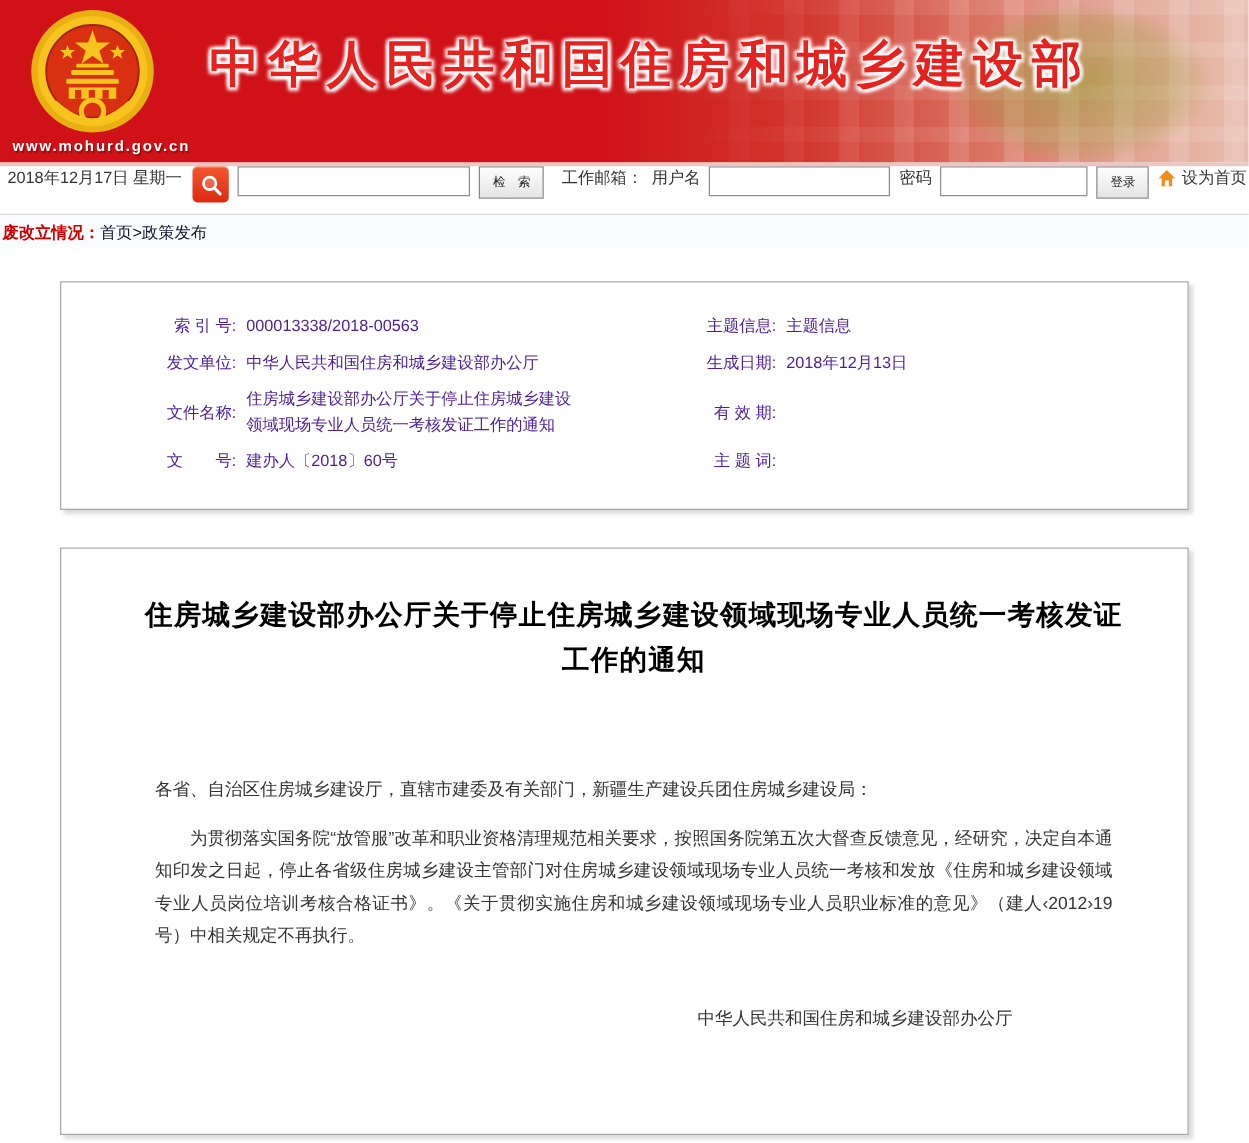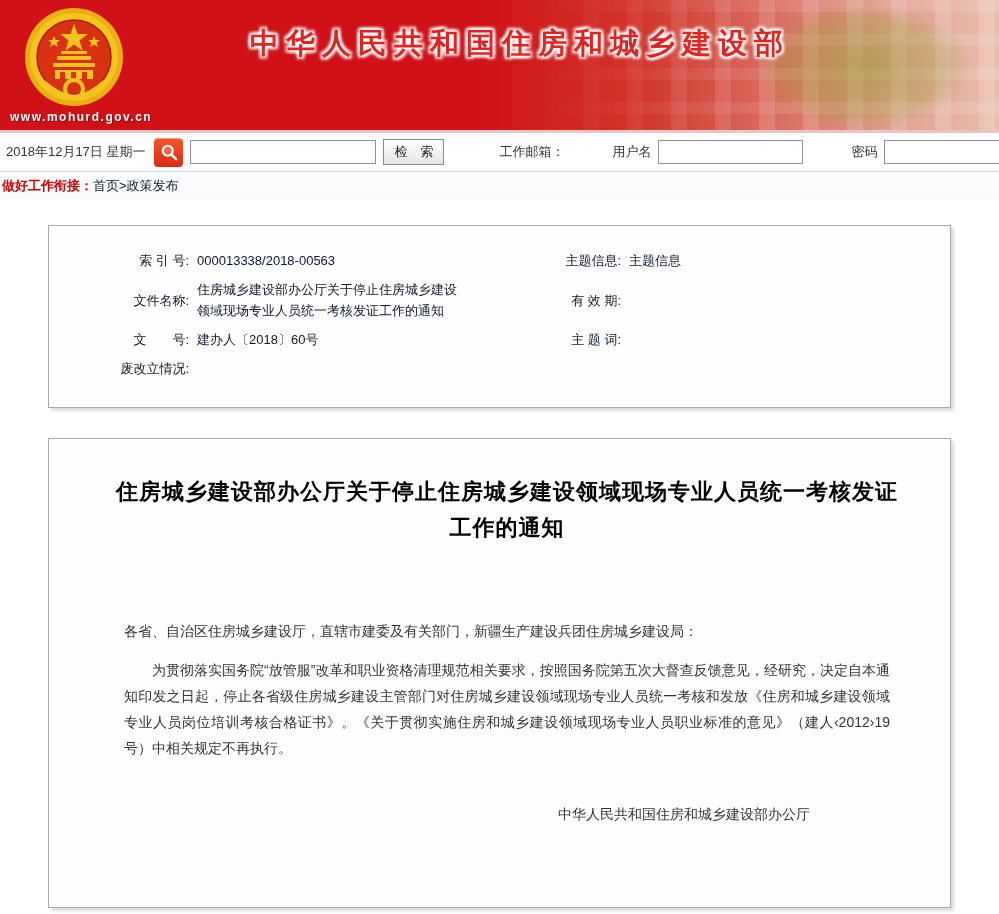--- a/index.html
+++ b/index.html
@@ -24,70 +24,70 @@
     position:absolute; left:76%; top:4px; width:210px; height:126px; border-radius:50%;
     background:radial-gradient(ellipse at center, rgba(150,160,50,.55) 0%, rgba(150,160,50,.25) 55%, rgba(150,160,50,0) 72%);
   }
   .emblem{ position:absolute; left:24px; top:4px; width:100px; height:106px; }
   .hdr-url{
     position:absolute; left:10px; bottom:6px; color:#fff; font-weight:bold;
     font-size:12px; letter-spacing:1.5px; text-shadow:1px 1px 1px rgba(120,0,0,.7);
   }
   .hdr-title{
     position:absolute; left:140px; top:24px; width:760px; text-align:center;
-    font-size:29px; font-weight:bold; letter-spacing:7px; color:#e42320; white-space:nowrap;
+    font-size:40px; font-weight:bold; letter-spacing:7px; color:#e42320; white-space:nowrap;
     text-shadow:0 0 2px #fff,0 0 4px #fff,2px 2px 3px #fff,-2px -2px 3px #fff,2px -2px 3px #fff,-2px 2px 3px #fff;
   }
   .hdr-subtitle{
     position:absolute; left:150px; top:92px; width:800px; text-align:center;
     font-size:13px; font-weight:bold; color:#b9b400; letter-spacing:.4px;
     text-shadow:1px 1px 1px rgba(100,40,0,.45);
   }
 
   
   .toolbar{
     width:999px; height:39px; background:#fff; border-bottom:1px solid #d6d6d6;
-    display:flex; align-items:center; padding:0 6px; gap:7px; font-size:13px; color:#333;
+    display:flex; align-items:flex-start; padding:0 6px; gap:7px; font-size:13px; color:#333;
   }
   .tb-date{ white-space:nowrap; padding-right:2px; }
   .search-icon-btn{
     width:29px; height:29px; border-radius:4px; flex:0 0 auto;
     background:linear-gradient(180deg,#f4572f 0%,#dc2a12 100%);
     display:flex; align-items:center; justify-content:center; cursor:pointer;
     box-shadow:inset 0 1px 0 rgba(255,255,255,.4);
   }
   .tb-input{ height:24px; border:1px solid #8f8f8f; background:#fff; padding:0 4px; font-size:13px; }
   .in-search{ width:200px; }
   .in-user{ width:145px; }
   .in-pass{ width:118px; }
   .tb-btn{
     height:26px; border:1px solid #8a8a8a; background:linear-gradient(180deg,#fefefe,#e4e4e4);
-    font-size:13px; color:#222; padding:0 10px; cursor:pointer; white-space:nowrap;
+    font-size:10px; color:#222; padding:0 10px; cursor:pointer; white-space:nowrap;
     font-family:inherit;
   }
   .btn-search{ width:76px; }
-  .tb-label{ white-space:nowrap;margin-left:41px; }
+  .tb-label{ white-space:nowrap; }
   .tb-right{ margin-left:auto; display:flex; align-items:center; gap:6px; padding-right:4px; }
   .tb-link{ display:flex; align-items:center; gap:4px; color:#333; cursor:pointer; white-space:nowrap; }
 
   
   .breadcrumb{
     width:999px; height:27px; background:#fafbfd; display:flex; align-items:center;
     font-size:13px; padding-left:2px;
   }
   .bc-prefix{ color:#cc0000; font-weight:bold; }
   .bc-path{ color:#0f172a; cursor:pointer; }
 
   
   .content{ padding:26px 48px 0 48px; background:#fff; }
   .panel{
     background:#fefefe; border:1px solid #a9a9a9; box-shadow:3px 3px 3px #dcdcdc;
   }
   .meta-panel{ padding:20px 0 24px 0; }
-  .meta-table{ width:100%; border-collapse:collapse; font-size:13px; color:#0f172a; }
+  .meta-table{ width:100%; border-collapse:collapse; font-size:13px; color:#4c1d95; }
   .meta-table td{ padding:4px 0; line-height:21px; vertical-align:middle; }
   .td-ll{ width:140px; text-align:right; white-space:nowrap; }
   .td-lv{ width:332px; padding-left:8px !important; padding-right:58px !important; }
   .td-rl{ width:100px; text-align:right; white-space:nowrap; }
   .td-rv{ padding-left:8px !important; }
 
   .doc-panel{ margin-top:30px; min-height:470px; padding:35px 60px 30px 75px; }
   .doc-title{
     text-align:center; font-size:22px; font-weight:bold; color:#000;
     line-height:36px; letter-spacing:1px; margin:0 -15px 72px -15px;
@@ -153,51 +153,51 @@
         <path d="M8,1 L15,8 H12.5 V15 H3.5 V8 H1 Z" fill="#ef8c1f"></path>
         <rect x="6.3" y="10" width="3.4" height="5" fill="#fff"></rect>
       </svg>
       <span>设为首页</span>
     </span>
 
   </span>
 </div>
 
 <div class="breadcrumb">
-  <span class="bc-prefix">做好工作衔接：</span>
+  <span class="bc-prefix">废改立情况：</span>
   <span class="bc-path">首页&gt;政策发布</span>
 </div>
 
 <div class="content">
 
   <div class="panel meta-panel">
     <table class="meta-table">
       <tbody>
           <tr>
         <td class="td-ll">索 引 号:</td>
         <td class="td-lv">000013338/2018-00563</td>
         <td class="td-rl">主题信息:</td>
         <td class="td-rv">主题信息</td>
       </tr>
       <tr>
+        <td class="td-ll">发文单位:</td>
+        <td class="td-lv">中华人民共和国住房和城乡建设部办公厅</td>
+        <td class="td-rl">生成日期:</td>
+        <td class="td-rv">2018年12月13日</td>
+      </tr>
+      <tr>
         <td class="td-ll">文件名称:</td>
         <td class="td-lv">住房城乡建设部办公厅关于停止住房城乡建设领域现场专业人员统一考核发证工作的通知</td>
         <td class="td-rl">有 效 期:</td>
         <td class="td-rv"></td>
       </tr>
       <tr>
         <td class="td-ll">文　　号:</td>
         <td class="td-lv">建办人〔2018〕60号</td>
         <td class="td-rl">主 题 词:</td>
-        <td class="td-rv"></td>
-      </tr>
-      <tr>
-        <td class="td-ll">废改立情况:</td>
-        <td class="td-lv"></td>
-        <td class="td-rl"></td>
         <td class="td-rv"></td>
       </tr>
     </tbody>
       </table>
   </div>
 
   <div class="panel doc-panel">
     <h1 class="doc-title">住房城乡建设部办公厅关于停止住房城乡建设领域现场专业人员统一考核发证工作的通知</h1>
     <div class="doc-body">
       <p>各省、自治区住房城乡建设厅，直辖市建委及有关部门，新疆生产建设兵团住房城乡建设局：</p>

